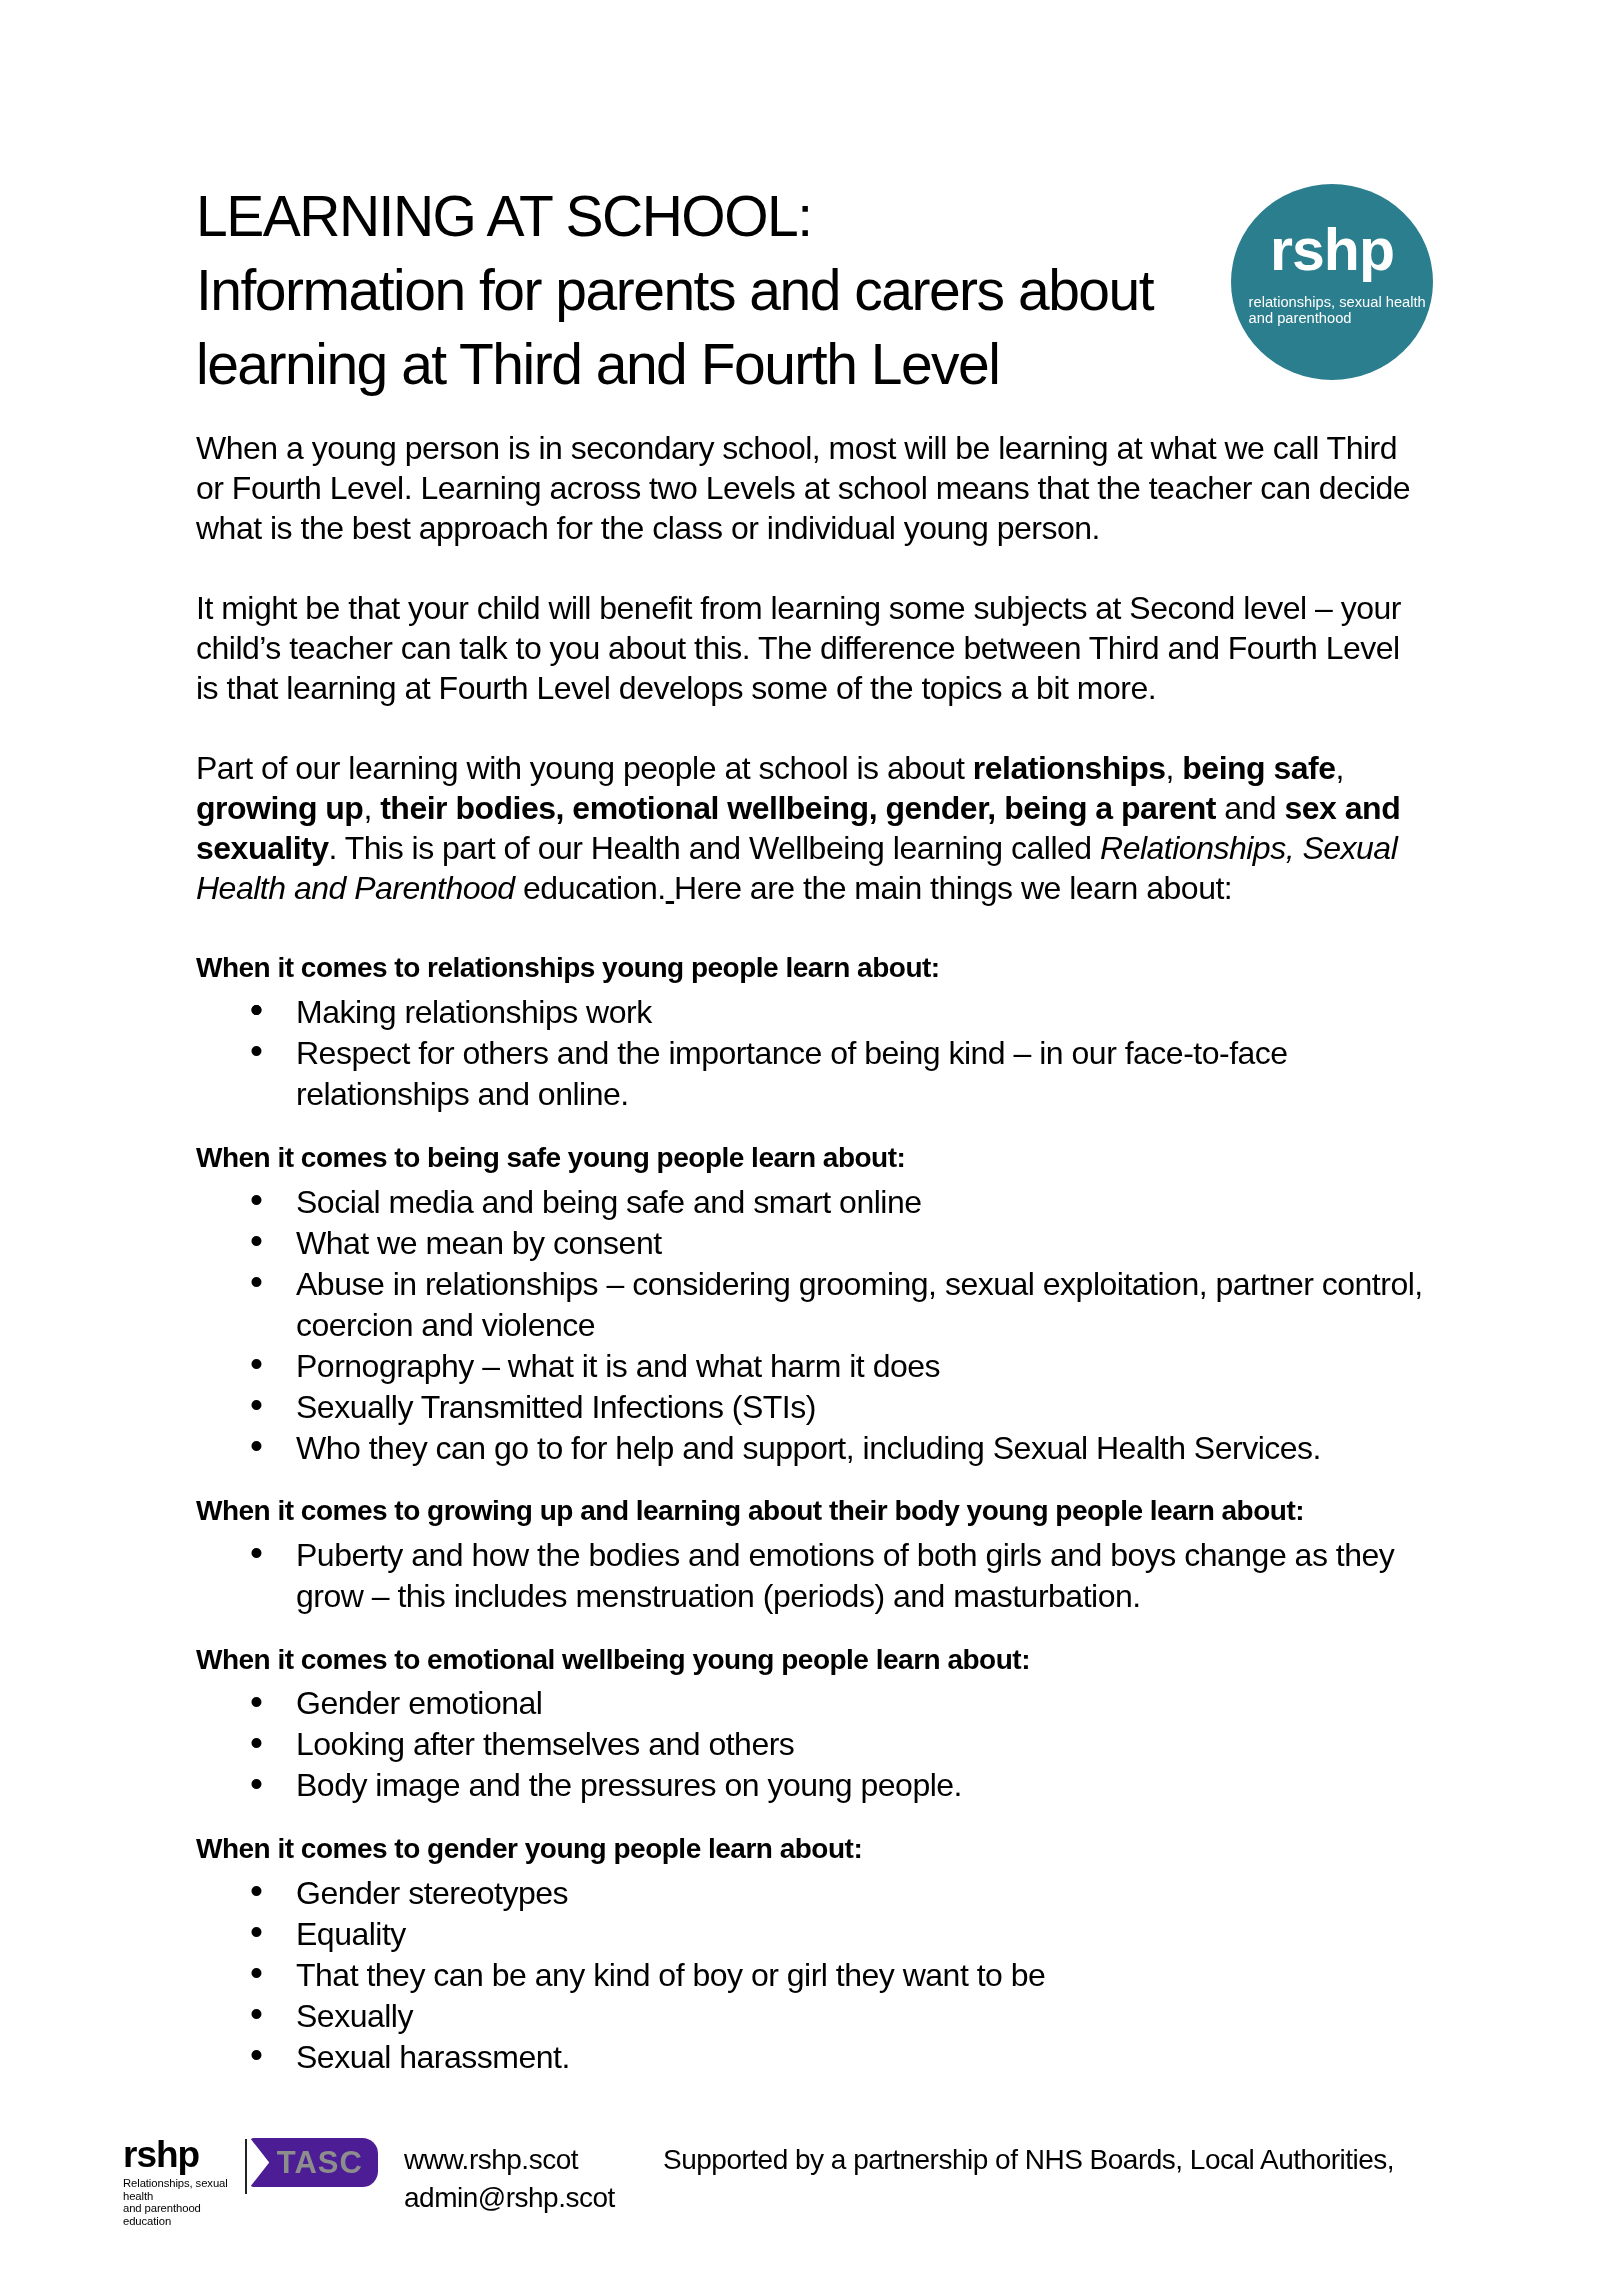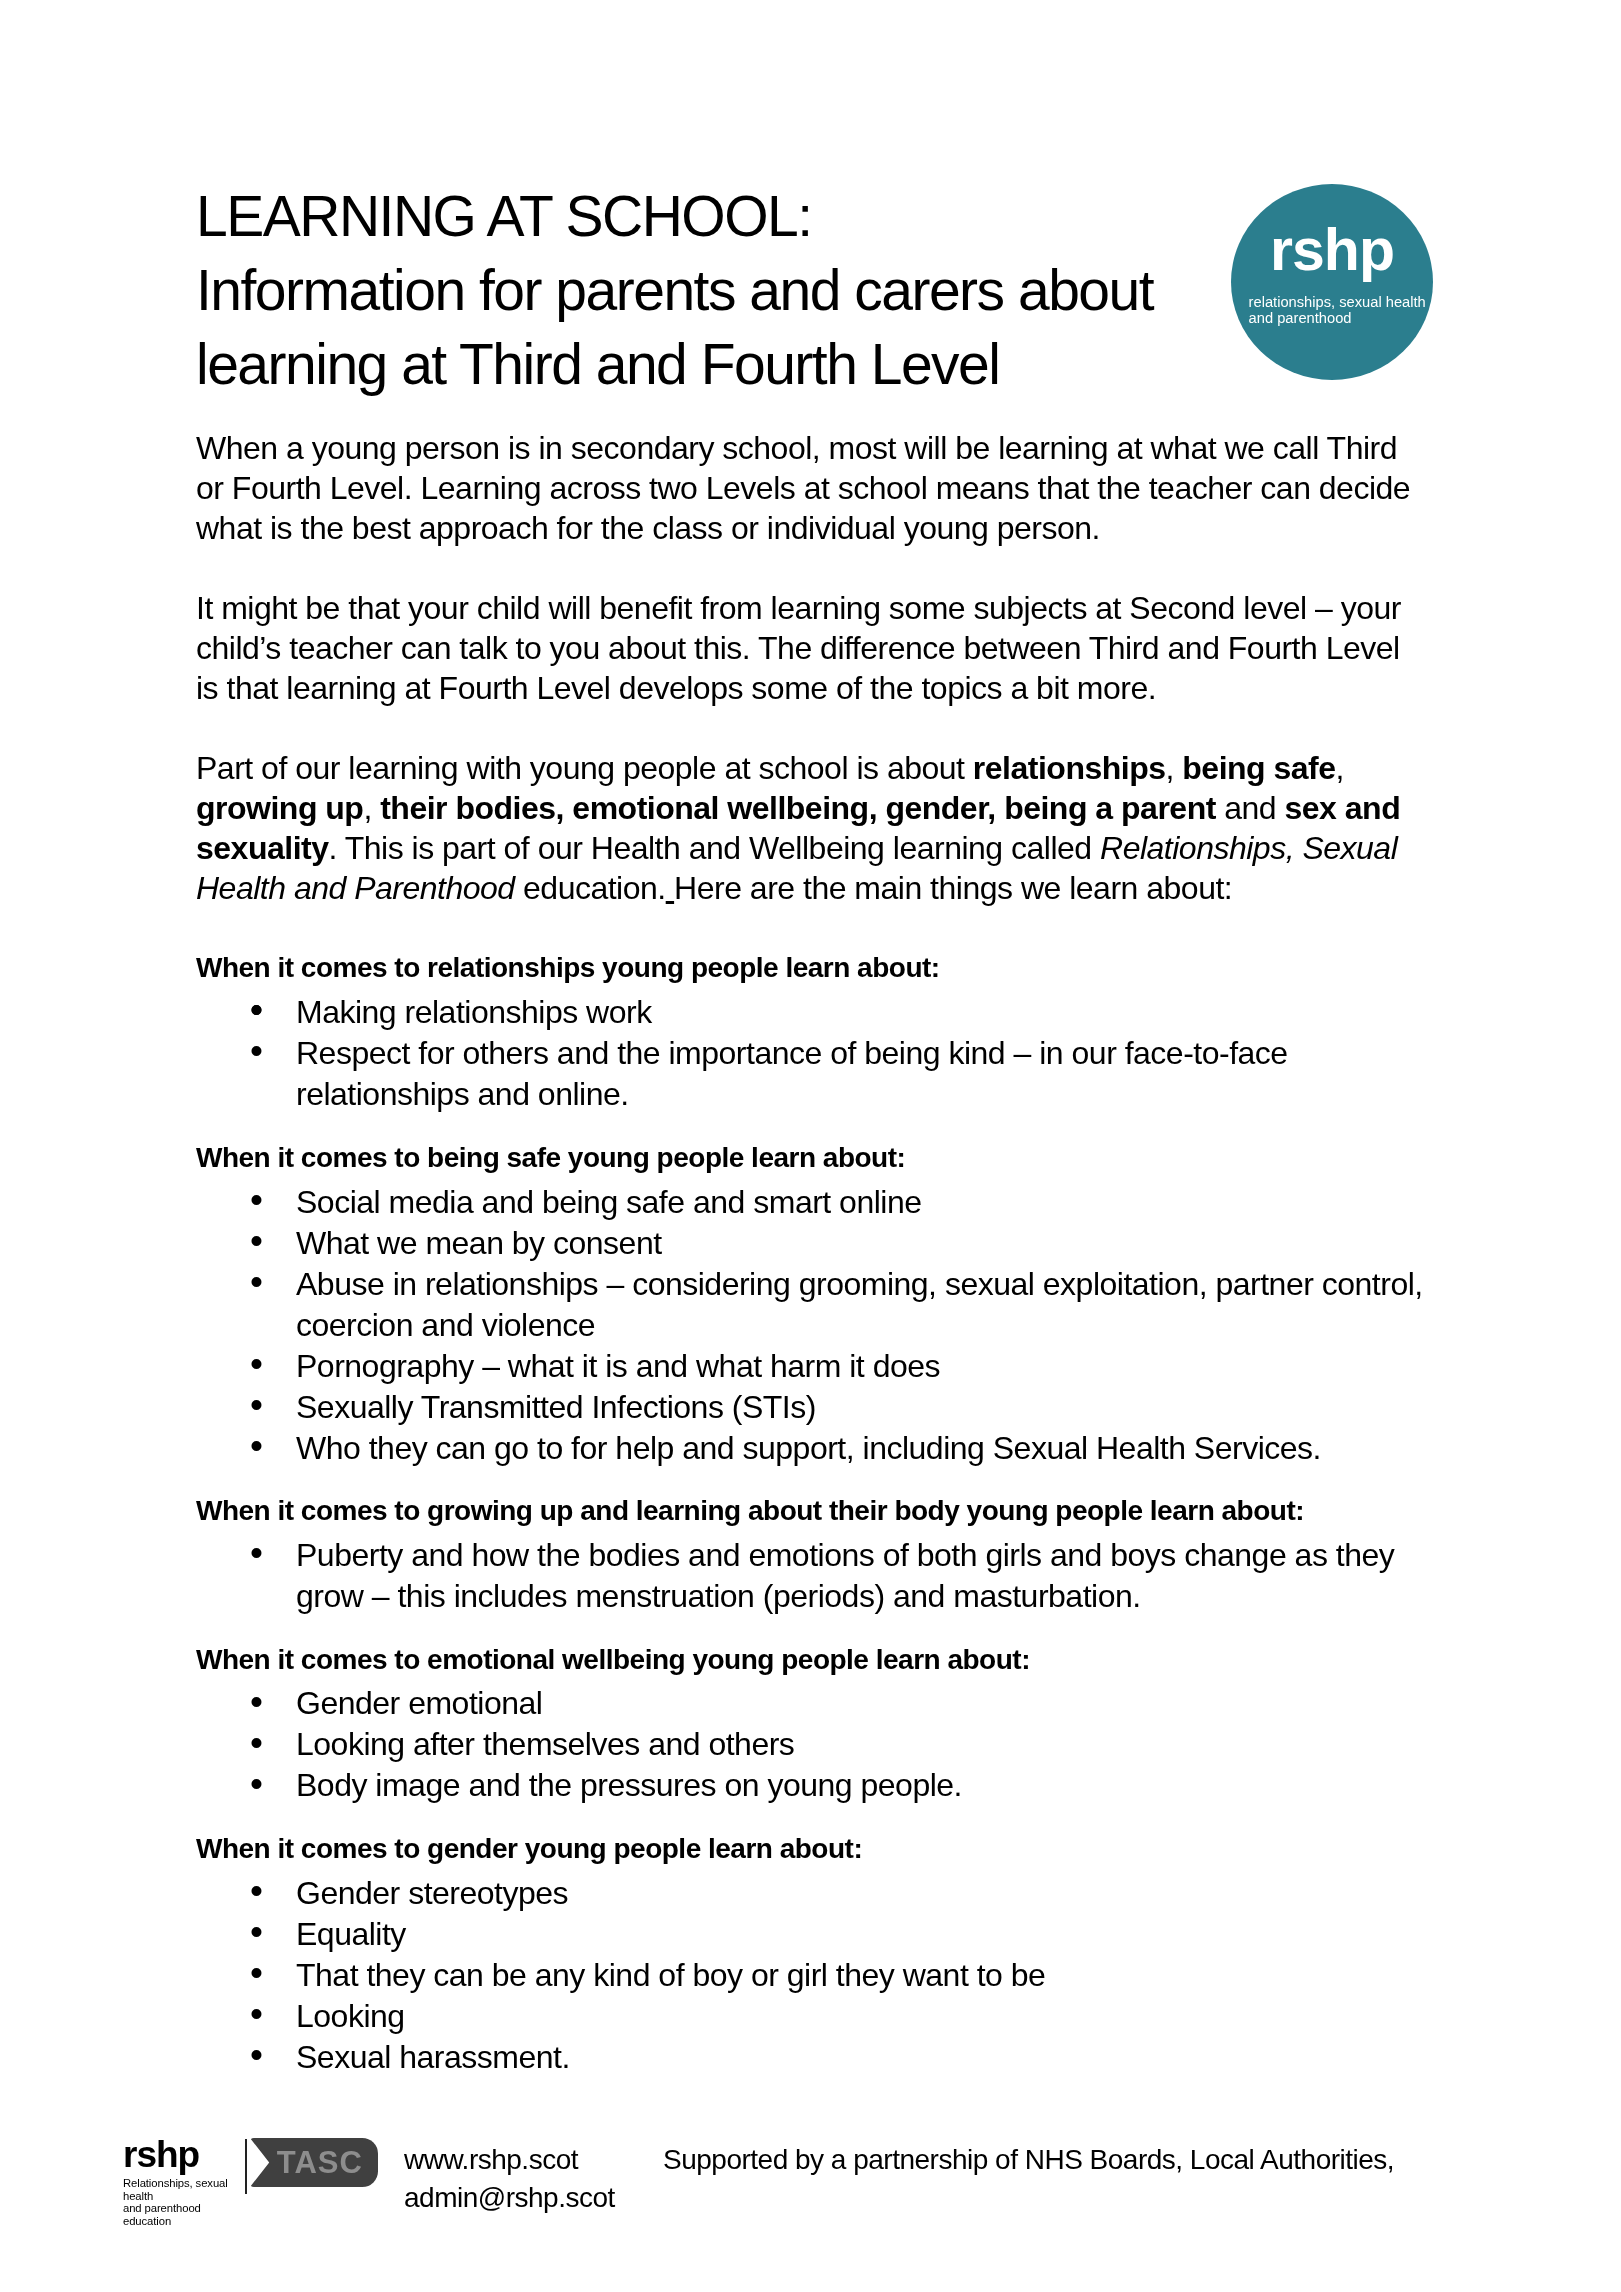--- a/index.html
+++ b/index.html
@@ -161,36 +161,36 @@
         <ul>
           <li><span class="dot">•</span><span>Gender emotional</span></li>
           <li><span class="dot">•</span><span>Looking after themselves and others</span></li>
           <li><span class="dot">•</span><span>Body image and the pressures on young people.</span></li>
         </ul>
         <h2>When it comes to gender young people learn about:</h2>
         <ul>
           <li><span class="dot">•</span><span>Gender stereotypes</span></li>
           <li><span class="dot">•</span><span>Equality</span></li>
           <li><span class="dot">•</span><span>That they can be any kind of boy or girl they want to be</span></li>
-          <li><span class="dot">•</span><span>Looking</span></li>
+          <li><span class="dot">•</span><span>Sexually</span></li>
           <li><span class="dot">•</span><span>Sexual harassment.</span></li>
         </ul>
       </div>
   </div>
 
   <div class="footer">
     <div class="f-brand">
       <div class="f-word">rshp</div>
       <div class="f-tag">
         <div>Relationships, sexual health</div>
         <div>and parenthood education</div>
       </div>
     </div>
     <div class="f-divider"></div>
-    <div class="f-tasc" style="background: #404040; color: rgb(141, 141, 141);">
+    <div class="f-tasc" style="background: #4c1d95; color: rgb(141, 141, 141);">
       <span class="tasc-text">TASC</span>
     </div>
     <div class="f-links">
       <div>www.rshp.scot</div>
       <div>admin@rshp.scot</div>
     </div>
     <div class="f-support">
       <div>Supported by a partnership of NHS Boards, Local Authorities,</div>
     </div>
   </div>

